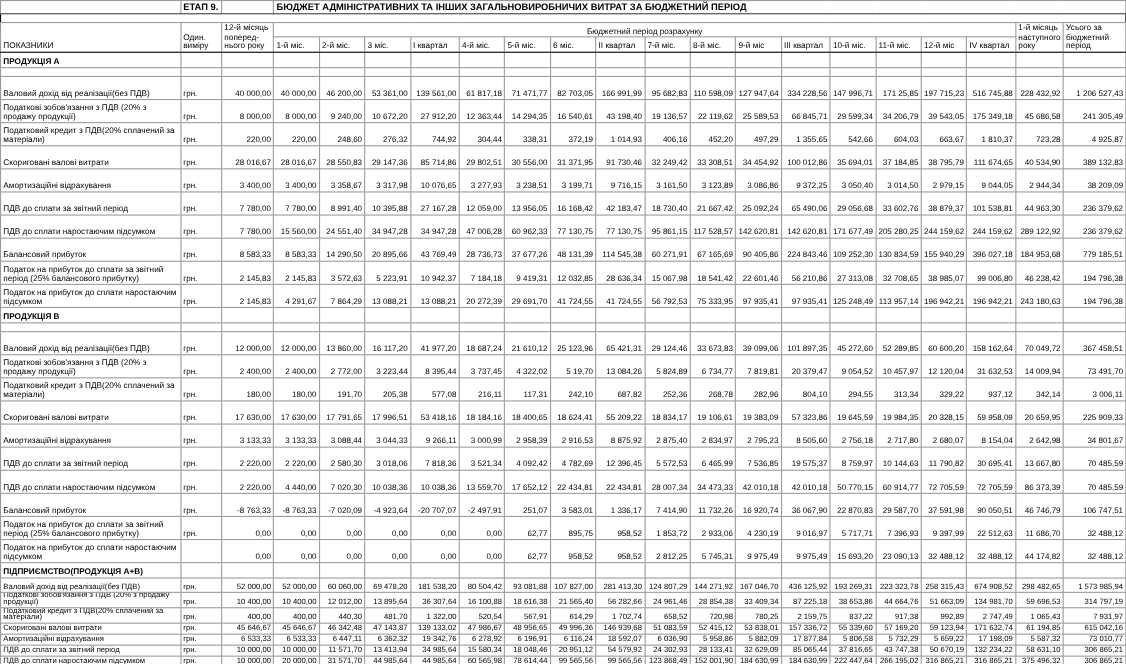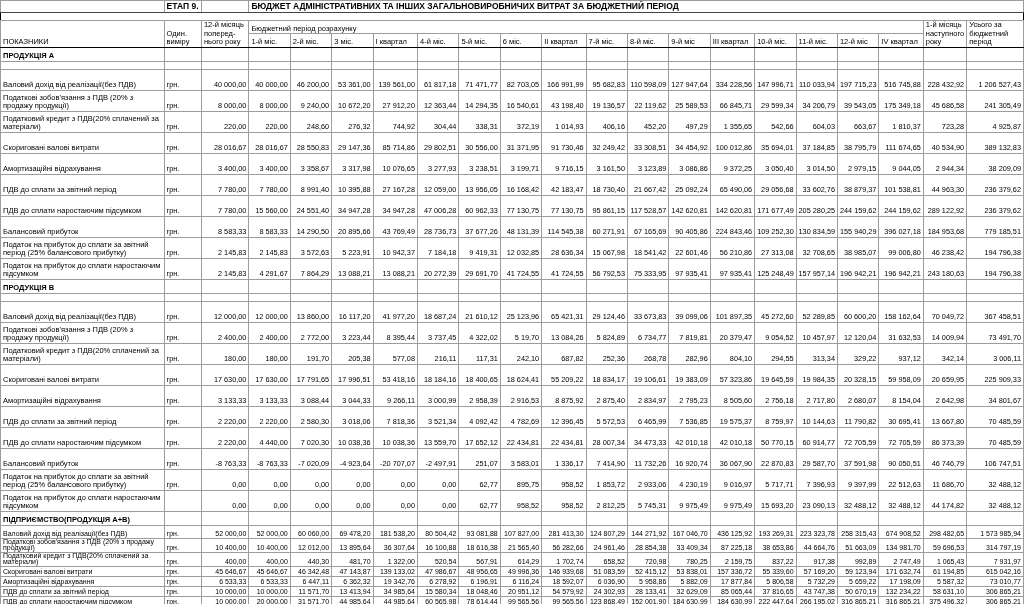--- a/index.html
+++ b/index.html
@@ -19,21 +19,21 @@
     font-size:7.5px;
     line-height:8.5px;
   }
   .num{text-align:right;white-space:nowrap;font-size:7.3px;}
   .unit-cell{font-size:7.3px;margin-left:28px;}
   .title-row td{font-weight:bold;font-size:8.5px;line-height:11px;border-bottom:1.5px solid #444;}
   .blank-row td{border-left:none;border-right:none;height:7px;}
   .head td{vertical-align:bottom;}
   .hb{border-bottom:1.5px solid #000;}
   .ht{border-top:1.5px solid #000;}
-  .budget-span{text-align:left;}
+  .budget-span{text-align:center;}
   .section-row td{font-weight:bold;border-top:1.5px solid #555;height:13px;}
   .spacer-row td{height:7px;}
   .r-std td{height:20px;}
   .r-c0 td{height:12px;line-height:6.8px;font-size:7px;}
   .r-c1 td,.r-c2 td{height:13px;line-height:6.5px;font-size:7px;}
   .r-c3 td,.r-c4 td,.r-c5 td,.r-c6 td,.r-c7 td{height:9px;line-height:8px;font-size:7px;}
 </style>
 </head>
 <body>
 
@@ -155,21 +155,21 @@
         <td class="num">139 561,00</td>
         <td class="num">61 817,18</td>
         <td class="num">71 471,77</td>
         <td class="num">82 703,05</td>
         <td class="num">166 991,99</td>
         <td class="num">95 682,83</td>
         <td class="num">110 598,09</td>
         <td class="num">127 947,64</td>
         <td class="num">334 228,56</td>
         <td class="num">147 996,71</td>
-        <td class="num">110 033,94</td>
+        <td class="num">171 25,85</td>
         <td class="num">197 715,23</td>
         <td class="num">516 745,88</td>
         <td class="num">228 432,92</td>
         <td class="num">1 206 527,43</td>
       </tr>
       <tr class="r-std">
         <td>Податкові зобов'язання з ПДВ (20% з продажу продукції)</td>
         <td class="unit-cell">грн.</td>
         <td class="num">8 000,00</td>
         <td class="num">8 000,00</td>
@@ -362,21 +362,21 @@
         <td class="num">13 088,21</td>
         <td class="num">20 272,39</td>
         <td class="num">29 691,70</td>
         <td class="num">41 724,55</td>
         <td class="num">41 724,55</td>
         <td class="num">56 792,53</td>
         <td class="num">75 333,95</td>
         <td class="num">97 935,41</td>
         <td class="num">97 935,41</td>
         <td class="num">125 248,49</td>
-        <td class="num">157 957,14</td>
+        <td class="num">113 957,14</td>
         <td class="num">196 942,21</td>
         <td class="num">196 942,21</td>
         <td class="num">243 180,63</td>
         <td class="num">194 796,38</td>
       </tr>
       <tr class="section-row">
         <td>ПРОДУКЦІЯ В</td>
         <td class="unit-cell"></td>
         <td class="num"></td>
         <td class="num"></td>

